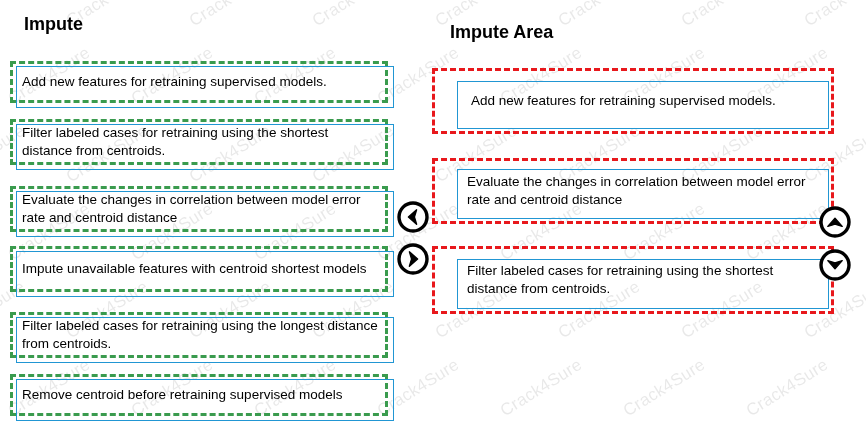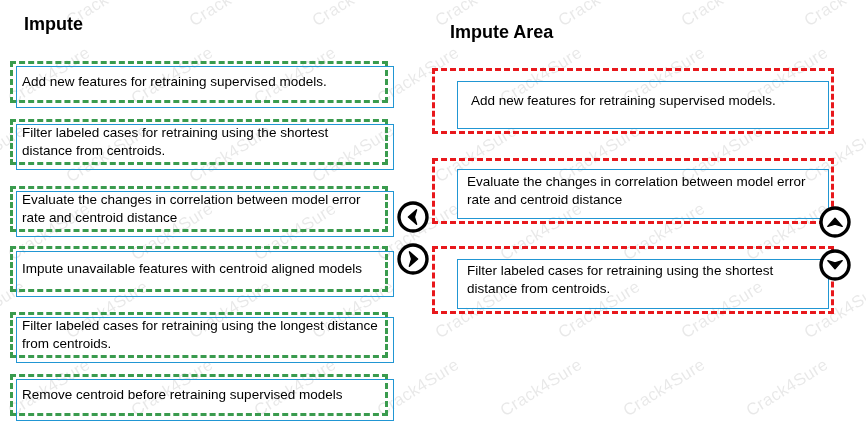--- a/index.html
+++ b/index.html
@@ -147,21 +147,21 @@
 
   <div class="action-tile" style="left:10px; top:186px; width:378px; height:46px;">
     <div class="tile-dash"></div>
     <div class="tile-solid"></div>
     <div class="tile-text" data-bind="actions.items.2.label">Evaluate the changes in correlation between model error rate and centroid distance</div>
   </div>
 
   <div class="action-tile" style="left:10px; top:246px; width:378px; height:46px;">
     <div class="tile-dash"></div>
     <div class="tile-solid"></div>
-    <div class="tile-text" data-bind="actions.items.3.label">Impute unavailable features with centroid aligned models</div>
+    <div class="tile-text" data-bind="actions.items.3.label">Impute unavailable features with centroid shortest models</div>
   </div>
 
   <div class="action-tile" style="left:10px; top:312px; width:378px; height:46px;">
     <div class="tile-dash"></div>
     <div class="tile-solid"></div>
     <div class="tile-text" data-bind="actions.items.4.label">Filter labeled cases for retraining using the longest distance from centroids.</div>
   </div>
 
   <div class="action-tile" style="left:10px; top:374px; width:378px; height:42px;">
     <div class="tile-dash"></div>

